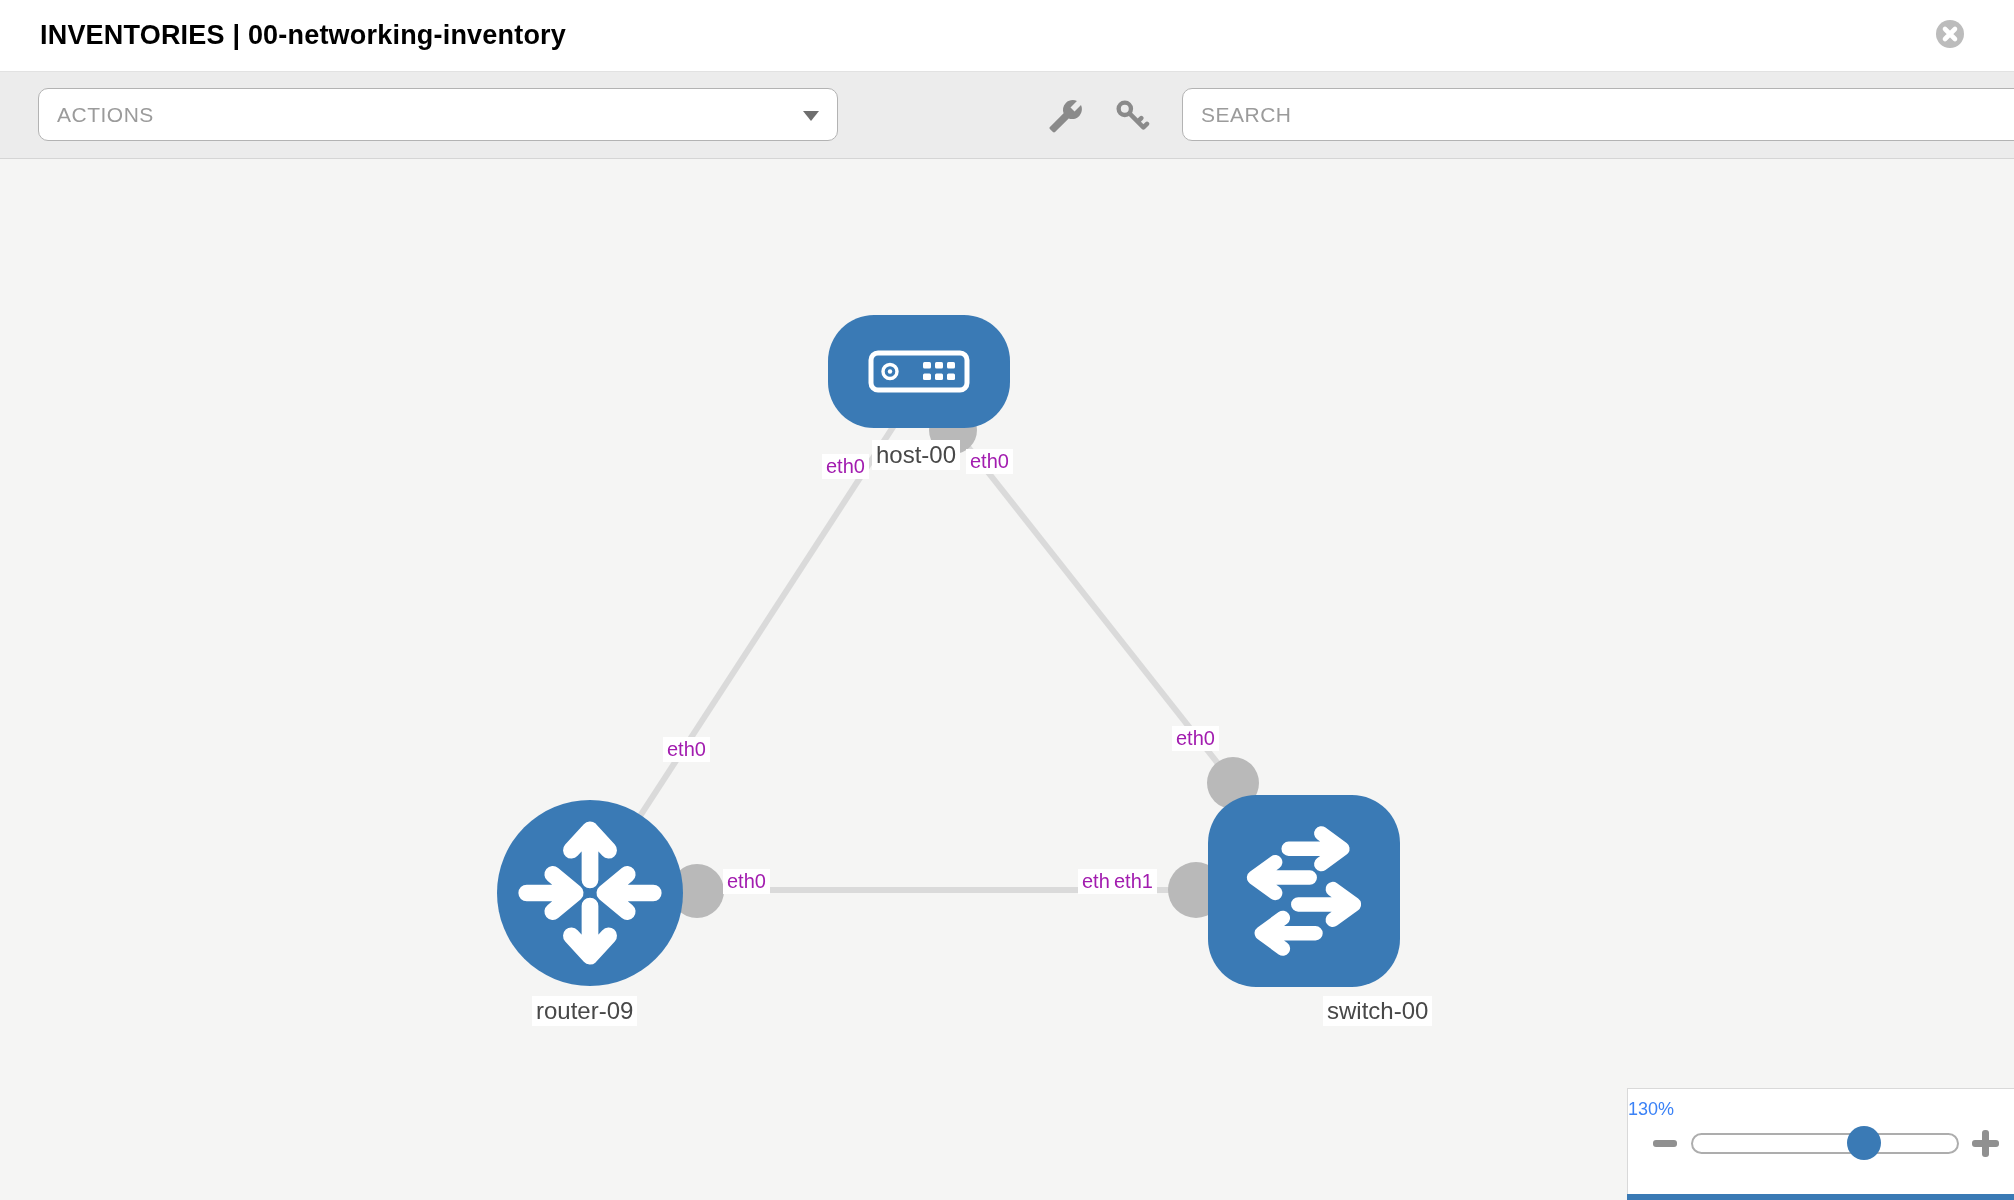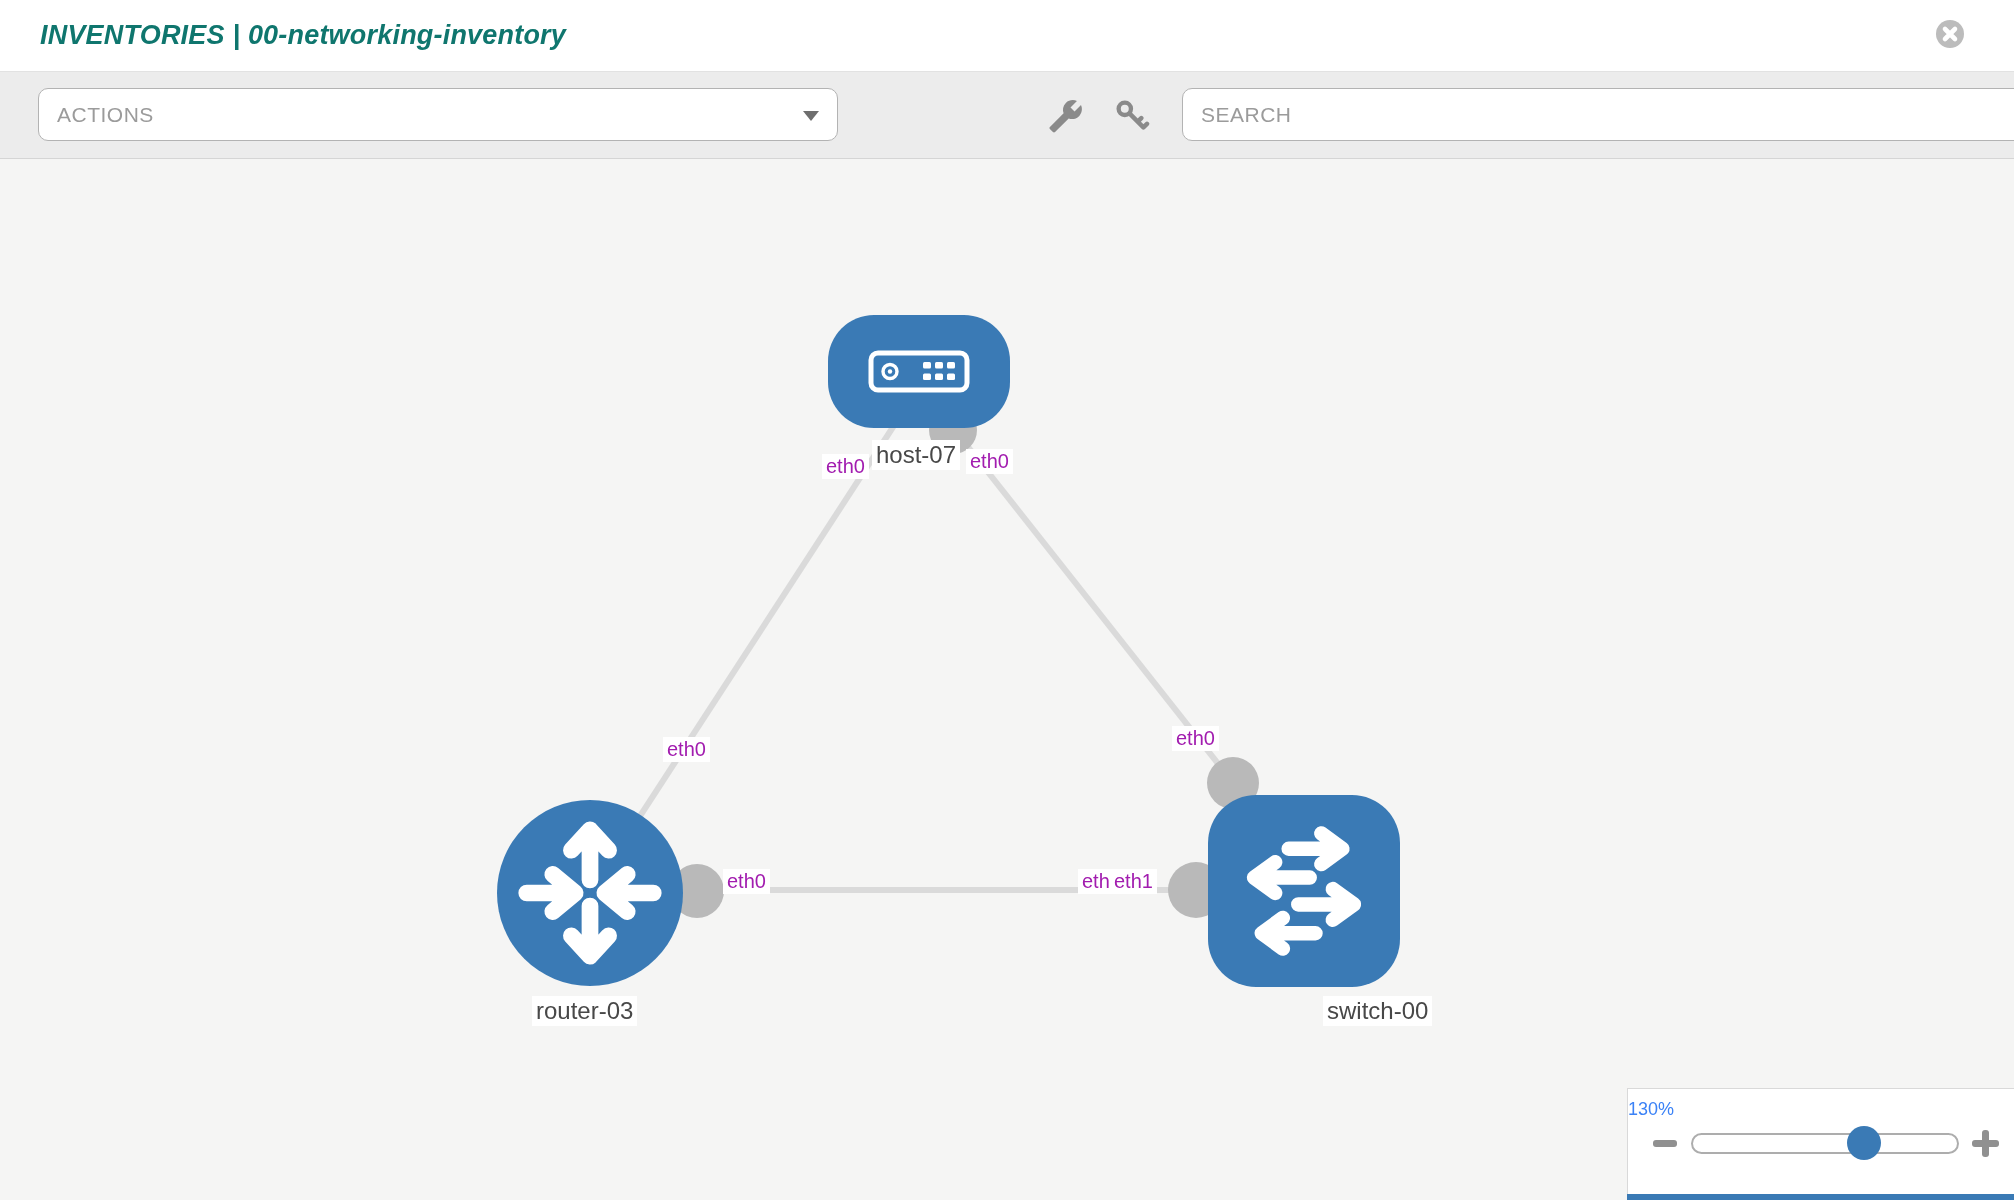--- a/index.html
+++ b/index.html
@@ -9,21 +9,21 @@
     background:#f5f5f4;
     font-family:"Liberation Sans","DejaVu Sans",sans-serif;
   }
   
   .header {
     position:absolute; left:0; top:0; width:2014px; height:72px;
     background:#ffffff; border-bottom:1px solid #e2e2e2;
   }
   .page-title {
     position:absolute; left:40px; top:20px;
-    font-size:27px; font-weight:bold; color:#0f766e; letter-spacing:0.2px;font-style:italic;
+    font-size:27px; font-weight:bold; color:#000000; letter-spacing:0.2px;
   }
   .close-btn {
     position:absolute; left:1936px; top:20px; width:28px; height:28px;
     border-radius:50%; background:#bcbcbc; cursor:pointer;
   }
   .close-btn svg { position:absolute; left:0; top:0; }
   
   .toolbar {
     position:absolute; left:0; top:72px; width:2014px; height:87px;
     background:#ececec; border-bottom:1px solid #d5d5d5;
@@ -167,22 +167,22 @@
         <rect x="1208" y="636" width="192" height="192" rx="48" fill="#3a7ab5"></rect>
         <g transform="translate(1304,732) scale(1.92)" stroke="#ffffff" stroke-width="7.5" stroke-linecap="round" stroke-linejoin="round" fill="none">
           <path d="M-8 -22 L14 -22 M9 -30 L20 -22 L9 -14"></path>
           <path d="M3 -7 L-20 -7 M-15 -15 L-26 -7 L-15 1"></path>
           <path d="M-3 7 L20 7 M15 -1 L26 7 L15 15"></path>
           <path d="M6 22 L-16 22 M-11 14 L-22 22 L-11 30"></path>
         </g>
       </g>
     </svg>
 
-    <div class="node-label" style="left:872px; top:281px;">host-07</div>
-    <div class="node-label" style="left:532px; top:837px;">router-03</div>
+    <div class="node-label" style="left:872px; top:281px;">host-00</div>
+    <div class="node-label" style="left:532px; top:837px;">router-09</div>
     <div class="node-label" style="left:1275px; top:837px;margin-left:48px;">switch-00</div>
 
     <div class="if-label" style="left:822px;  top:295px;">eth0</div>
     <div class="if-label" style="left:663px;  top:578px;">eth0</div>
     <div class="if-label" style="left:966px;  top:290px;">eth0</div>
     <div class="if-label" style="left:1172px; top:567px;">eth0</div>
     <div class="if-label" style="left:723px;  top:710px;">eth0</div>
     <div class="if-label" style="left:1078px; top:710px; z-index:1;">eth0</div>
     <div class="if-label" style="left:1110px; top:710px; z-index:2;">eth1</div>
   </div>

